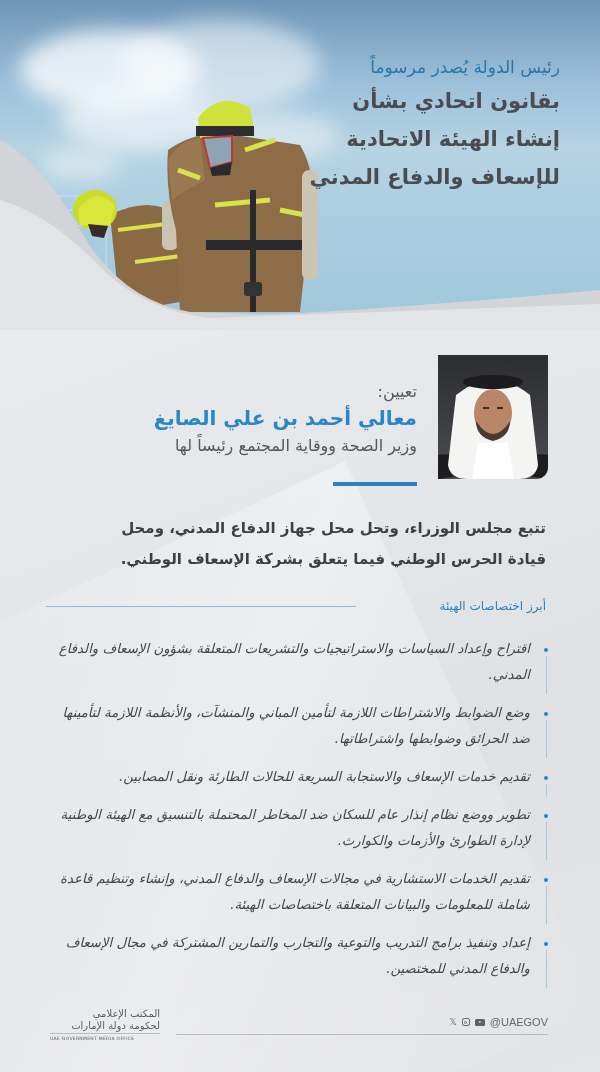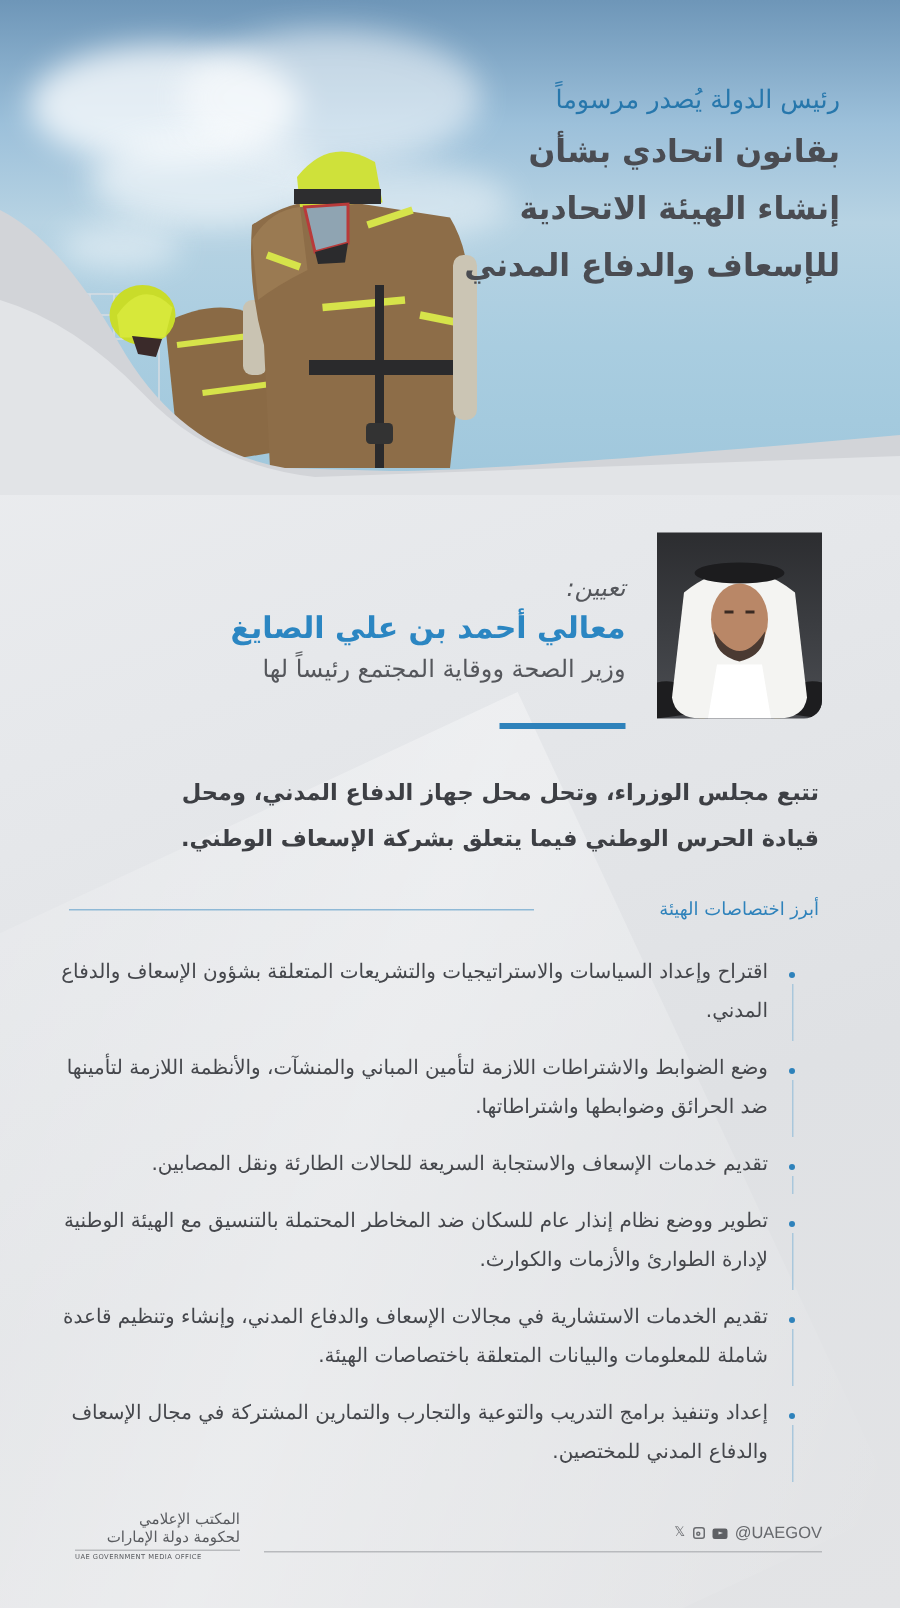--- a/index.html
+++ b/index.html
@@ -40,36 +40,36 @@
     letter-spacing: 0.5px;
   }
   
   .appointee { position: absolute; left: 0; top: 350px; width: 600px; height: 135px; }
   .portrait {
     position: absolute; left: 438px; top: 5px; width: 110px; height: 124px;
     border-radius: 0 0 12px 0; overflow: hidden;
     background: linear-gradient(180deg, #2c2d30 0%, #3b3d41 50%, #4b4d52 100%);
   }
   .appt-text { position: absolute; right: 183px; top: 30px; width: 380px; direction: rtl; text-align: right; }
-  .appt-label { color: #55575c; font-size: 16px; line-height: 24px; font-style: italic; }
+  .appt-label { color: #55575c; font-size: 16px; line-height: 24px; }
   .appt-name { color: #2b86c2; font-size: 20px; font-weight: bold; line-height: 28px; }
   .appt-role { color: #55575c; font-size: 16px; line-height: 28px; }
   .appt-bar { position: absolute; left: 333px; top: 132px; width: 84px; height: 4px; background: #2e82bb; }
   
   .statement {
     position: absolute; right: 54px; top: 513px; width: 500px;
     direction: rtl; text-align: right;
     color: #3d3f44; font-size: 15px; font-weight: bold; line-height: 31px;
   }
   
   .section-head { position: absolute; right: 54px; top: 592px; width: 500px; height: 30px; direction: rtl; }
   .section-title { color: #2e82bb; font-size: 12px; line-height: 28px; display: inline-block; }
   .section-line { position: absolute; left: 0; top: 14px; width: 310px; height: 1px; background: #8fb9d6; }
   
-  .items { position: absolute; right: 68px; top: 636px; width: 510px; direction: rtl; }
+  .items { position: absolute; right: 50px; top: 636px; width: 510px; direction: rtl; font-style: italic; }
   .item { position: relative; padding-right: 20px; margin-bottom: 12px; }
   .item .bullet { position: absolute; right: 2px; top: 12px; width: 4px; height: 4px; border-radius: 50%; background: #2e82bb; }
   .item .vline { position: absolute; right: 3px; top: 20px; bottom: -6px; width: 1px; background: #a9c7dc; }
   .item .txt { color: #45474c; font-size: 13.3px; line-height: 26px; text-align: right; }
   
   .footer-logo { position: absolute; left: 50px; top: 1008px; width: 110px; direction: rtl; text-align: right; }
   .footer-logo .l1, .footer-logo .l2 { color: #5a5c60; font-size: 10px; line-height: 12px; }
   .footer-logo .l3 { color: #5a5c60; font-size: 4.5px; line-height: 9px; letter-spacing: 0.3px; direction: ltr; text-align: left; border-top: 1px solid #b9bbbe; margin-top: 1px; }
   .footer-line { position: absolute; left: 176px; top: 1034px; width: 372px; height: 1px; background: #b8babd; }
   .social { position: absolute; right: 52px; top: 1016px; display: flex; align-items: center; gap: 5px; }

